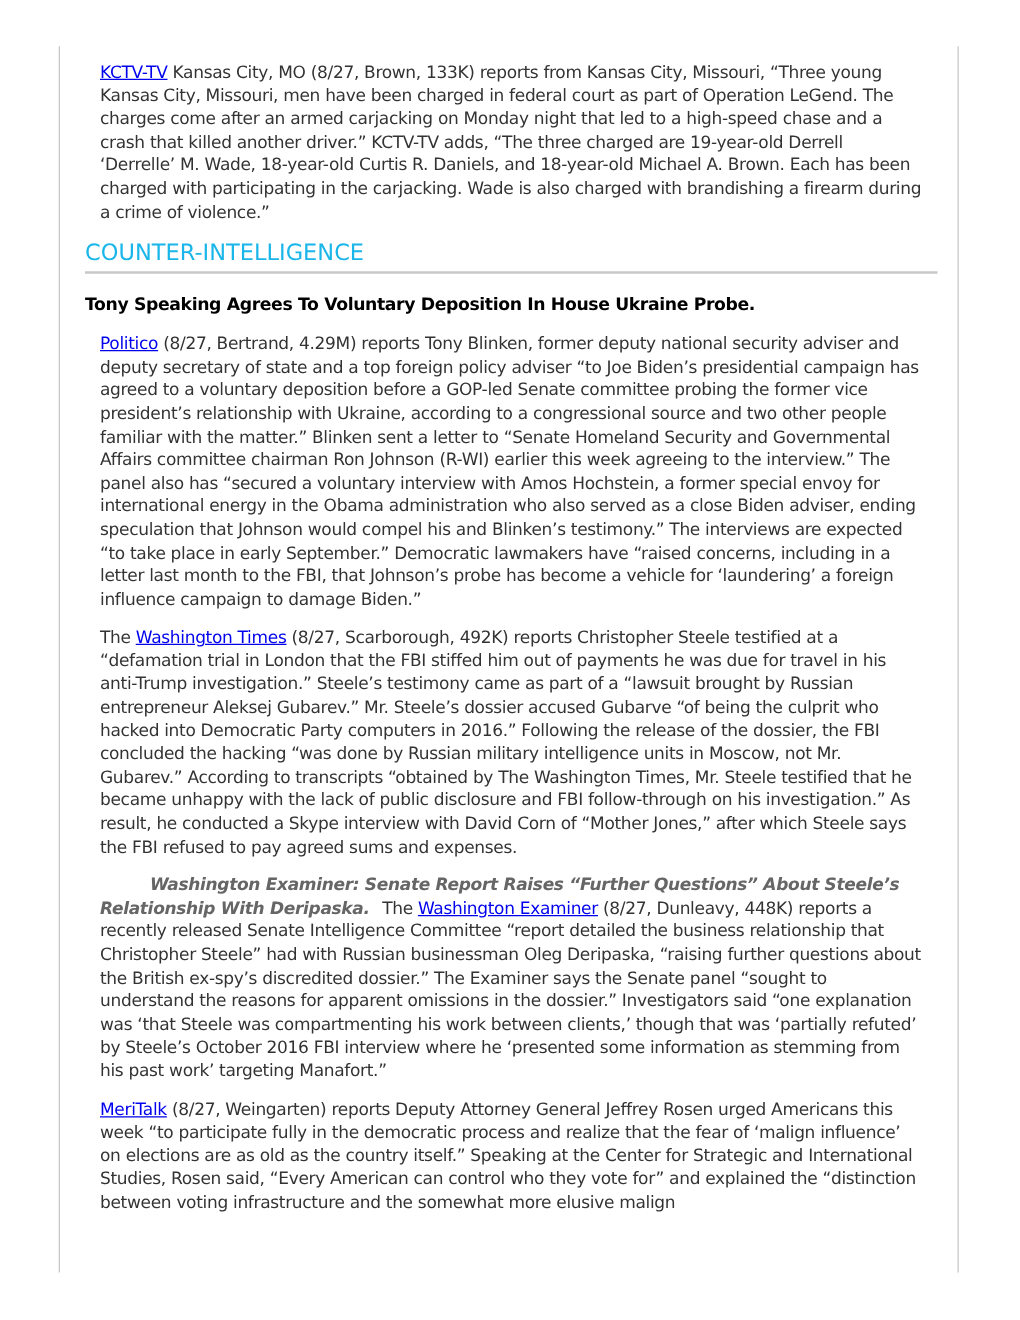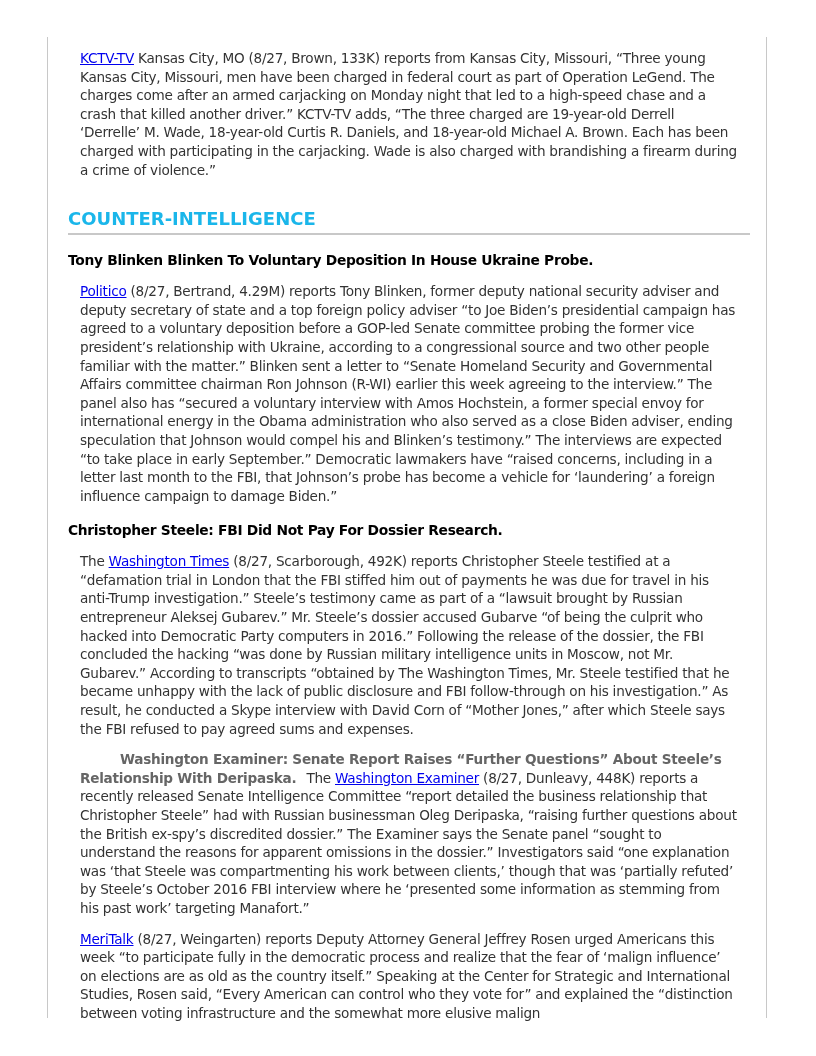--- a/index.html
+++ b/index.html
@@ -35,59 +35,59 @@
     letter-spacing: -0.25px;
   }
   p {
     margin: 12px;
   }
   a {
     color: #0000ee;
     text-decoration: underline;
   }
   .section-heading {
-    margin: 28px 0 0 0;
+    margin: 12px 0 0 0;
     padding-bottom: 2px;
     border-bottom: 2px solid #c8c8c8;
     color: #1ab6ea;
     font-size: 18px;
     line-height: 24px;
-    font-weight: bold;
+    font-weight: normal;
     letter-spacing: 0px;
   }
   .story-title {
     margin: 16px 0 4px 0;
     font-weight: bold;
     color: #000000;
     font-size: 13.8px;
     line-height: 19px;
     letter-spacing: -0.3px;
   }
   .sub-lead {
     text-indent: 40px;
   }
   .sub-heading {
+    font-style: italic;
     font-weight: bold;
     color: #666666;
   }
   .gap { display: inline-block; width: 10px; }
 </style>
 </head>
 <body>
 
 <div class="page-frame"></div>
 
 <div class="content">
 
   <p><a href="#">KCTV-TV</a><span> Kansas City, MO (8/27, Brown, 133K) reports from Kansas City, Missouri, “Three young Kansas City, Missouri, men have been charged in federal court as part of Operation LeGend. The charges come after an armed carjacking on Monday night that led to a high-speed chase and a crash that killed another driver.” KCTV-TV adds, “The three charged are 19-year-old Derrell ‘Derrelle’ M. Wade, 18-year-old Curtis R. Daniels, and 18-year-old Michael A. Brown. Each has been charged with participating in the carjacking. Wade is also charged with brandishing a firearm during a crime of violence.”</span></p>
 
   <h2 class="section-heading">COUNTER-INTELLIGENCE</h2>
 
-  <h3 class="story-title">Tony Blinken Blinken To Voluntary Deposition In House Ukraine Probe.</h3>
+  <h3 class="story-title">Tony Speaking Agrees To Voluntary Deposition In House Ukraine Probe.</h3>
   <p><a href="#">Politico</a><span> (8/27, Bertrand, 4.29M) reports Tony Blinken, former deputy national security adviser and deputy secretary of state and a top foreign policy adviser “to Joe Biden’s presidential campaign has agreed to a voluntary deposition before a GOP-led Senate committee probing the former vice president’s relationship with Ukraine, according to a congressional source and two other people familiar with the matter.” Blinken sent a letter to “Senate Homeland Security and Governmental Affairs committee chairman Ron Johnson (R-WI) earlier this week agreeing to the interview.” The panel also has “secured a voluntary interview with Amos Hochstein, a former special envoy for international energy in the Obama administration who also served as a close Biden adviser, ending speculation that Johnson would compel his and Blinken’s testimony.” The interviews are expected “to take place in early September.” Democratic lawmakers have “raised concerns, including in a letter last month to the FBI, that Johnson’s probe has become a vehicle for ‘laundering’ a foreign influence campaign to damage Biden.”</span></p>
 
-  <h3 class="story-title">Christopher Steele: FBI Did Not Pay For Dossier Research.</h3>
   <p><span>The </span><a href="#">Washington Times</a><span> (8/27, Scarborough, 492K) reports Christopher Steele testified at a “defamation trial in London that the FBI stiffed him out of payments he was due for travel in his anti-Trump investigation.” Steele’s testimony came as part of a “lawsuit brought by Russian entrepreneur Aleksej Gubarev.” Mr. Steele’s dossier accused Gubarve “of being the culprit who hacked into Democratic Party computers in 2016.” Following the release of the dossier, the FBI concluded the hacking “was done by Russian military intelligence units in Moscow, not Mr. Gubarev.” According to transcripts “obtained by The Washington Times, Mr. Steele testified that he became unhappy with the lack of public disclosure and FBI follow-through on his investigation.” As result, he conducted a Skype interview with David Corn of “Mother Jones,” after which Steele says the FBI refused to pay agreed sums and expenses.</span></p>
   <p class="sub-lead"><span class="sub-heading">Washington Examiner: Senate Report Raises “Further Questions” About Steele’s Relationship With Deripaska.</span><span class="gap"></span><span>The </span><a href="#">Washington Examiner</a><span> (8/27, Dunleavy, 448K) reports a recently released Senate Intelligence Committee “report detailed the business relationship that Christopher Steele” had with Russian businessman Oleg Deripaska, “raising further questions about the British ex-spy’s discredited dossier.” The Examiner says the Senate panel “sought to understand the reasons for apparent omissions in the dossier.” Investigators said “one explanation was ‘that Steele was compartmenting his work between clients,’ though that was ‘partially refuted’ by Steele’s October 2016 FBI interview where he ‘presented some information as stemming from his past work’ targeting Manafort.”</span></p>
 
   <p><a href="#">MeriTalk</a><span> (8/27, Weingarten) reports Deputy Attorney General Jeffrey Rosen urged Americans this week “to participate fully in the democratic process and realize that the fear of ‘malign influence’ on elections are as old as the country itself.” Speaking at the Center for Strategic and International Studies, Rosen said, “Every American can control who they vote for” and explained the “distinction between voting infrastructure and the somewhat more elusive malign</span></p>
 
 </div>
 
 </body></html>

